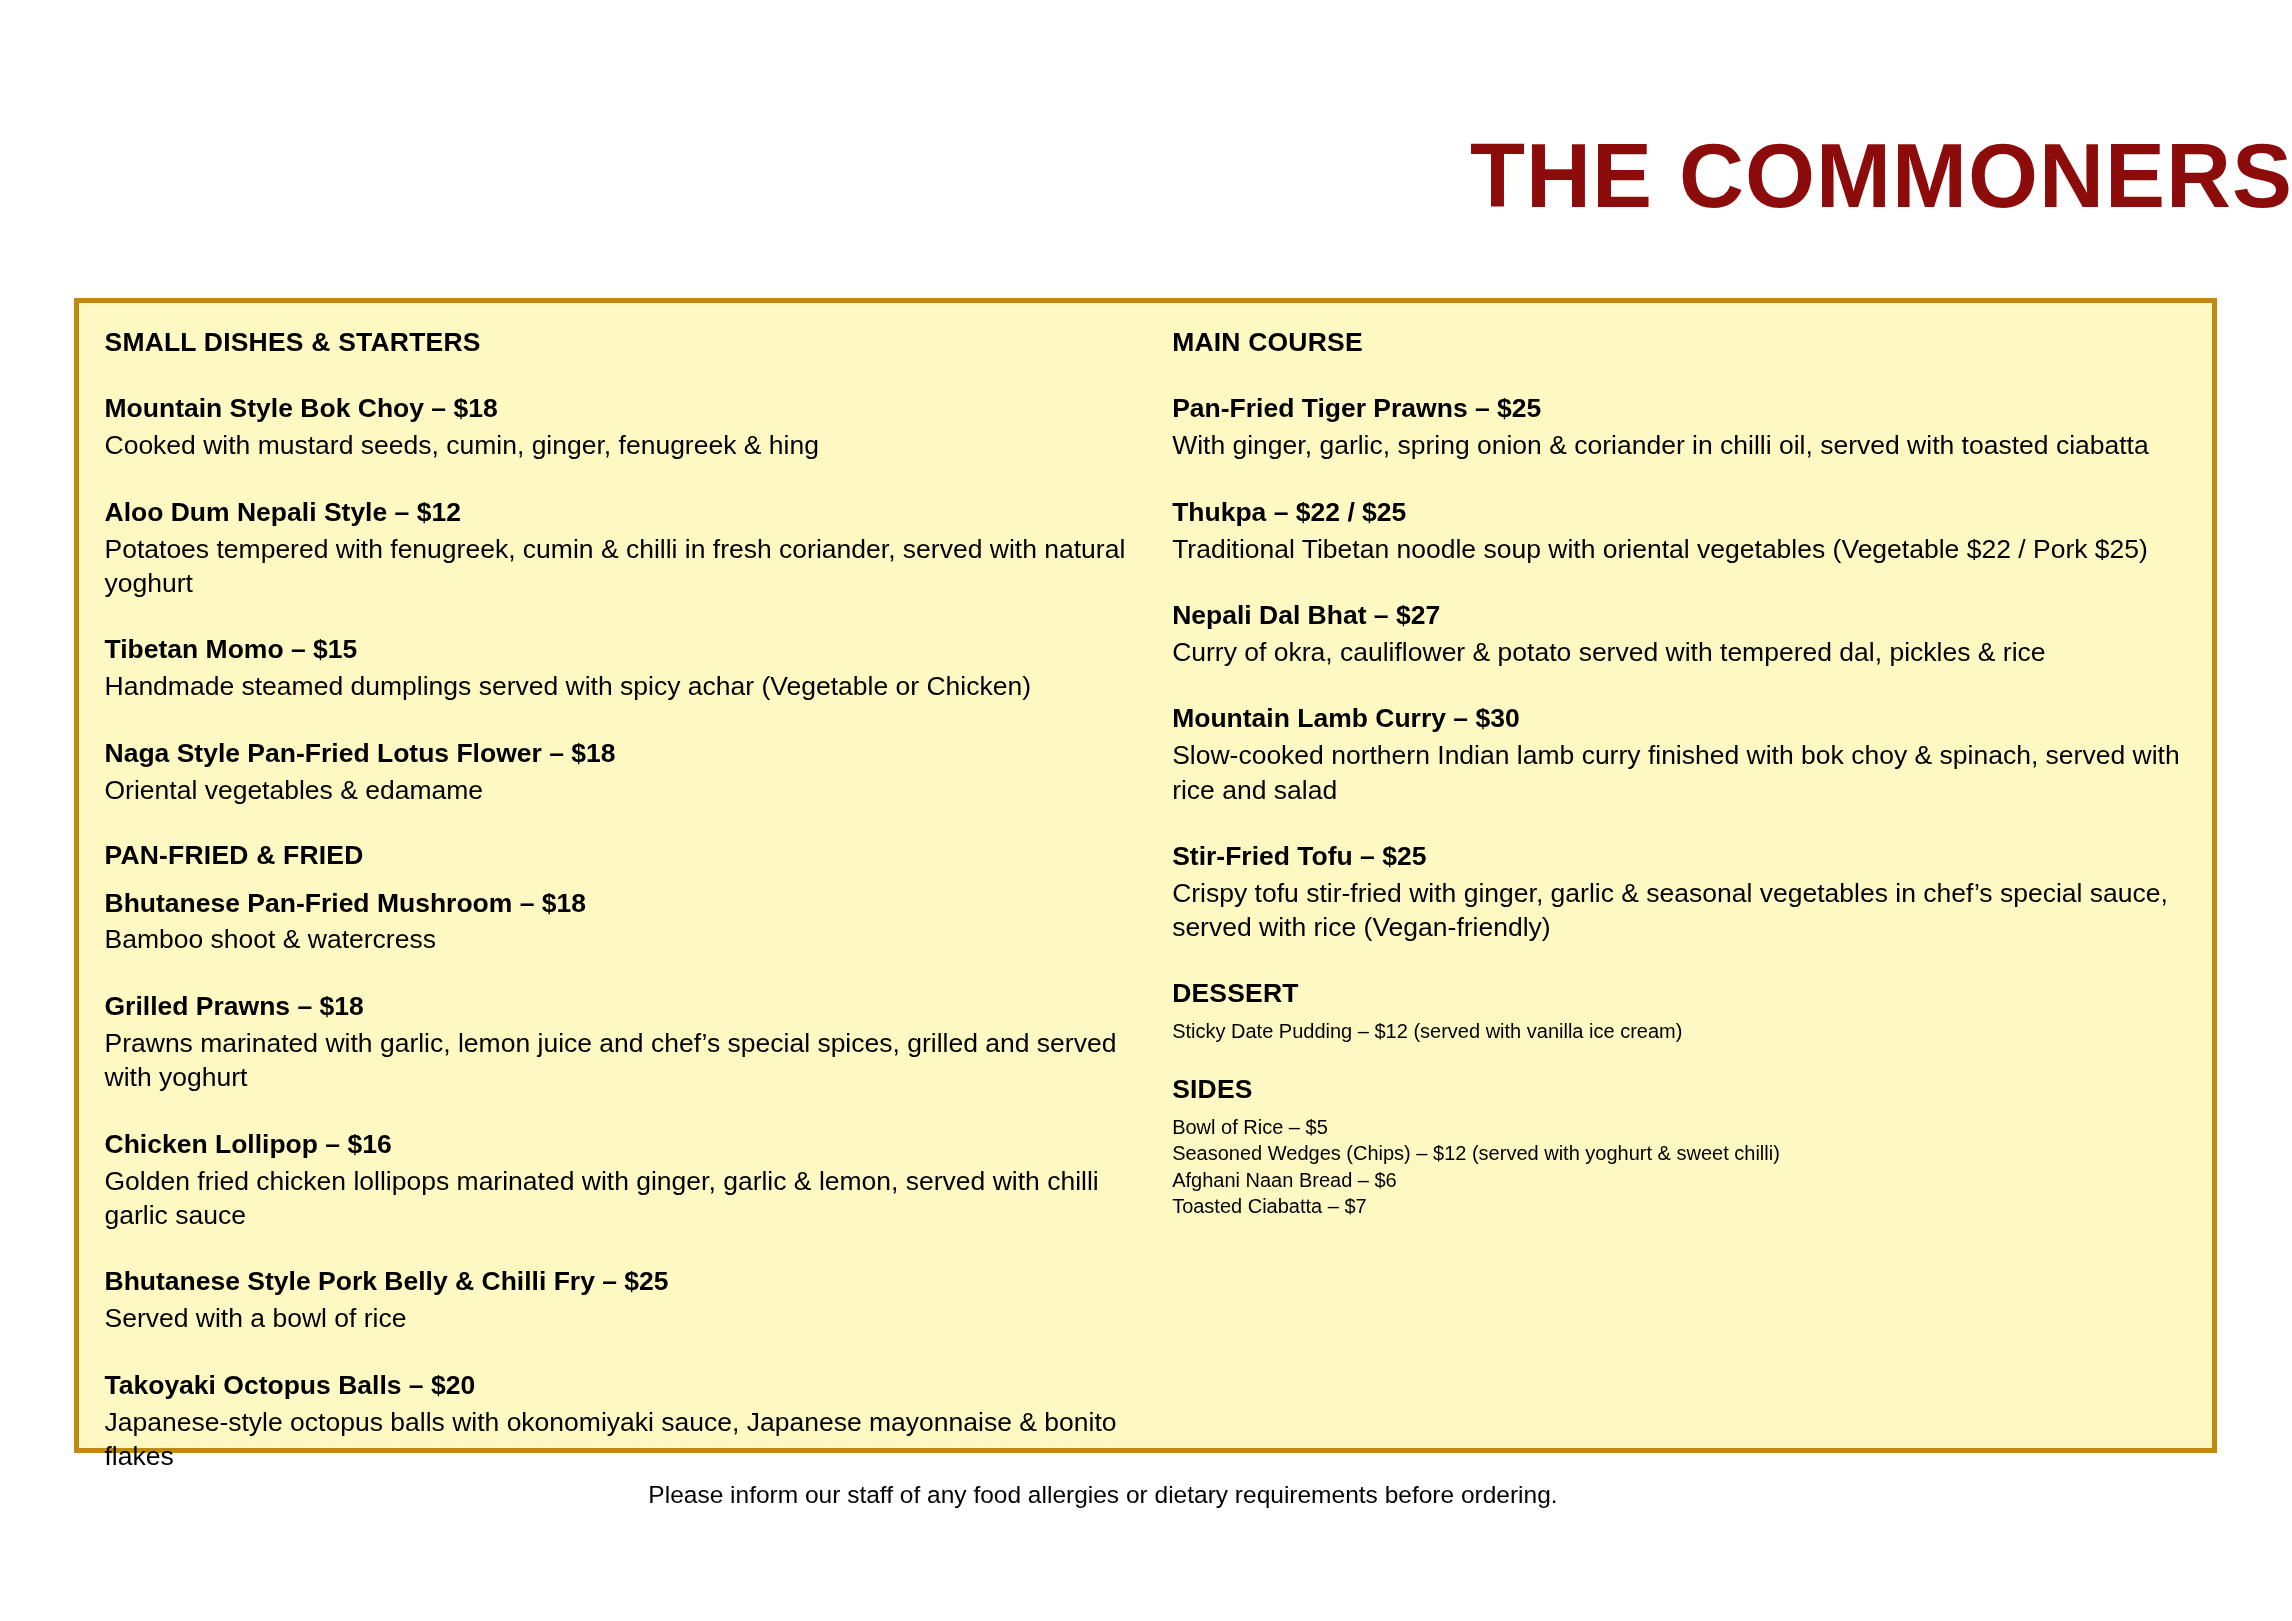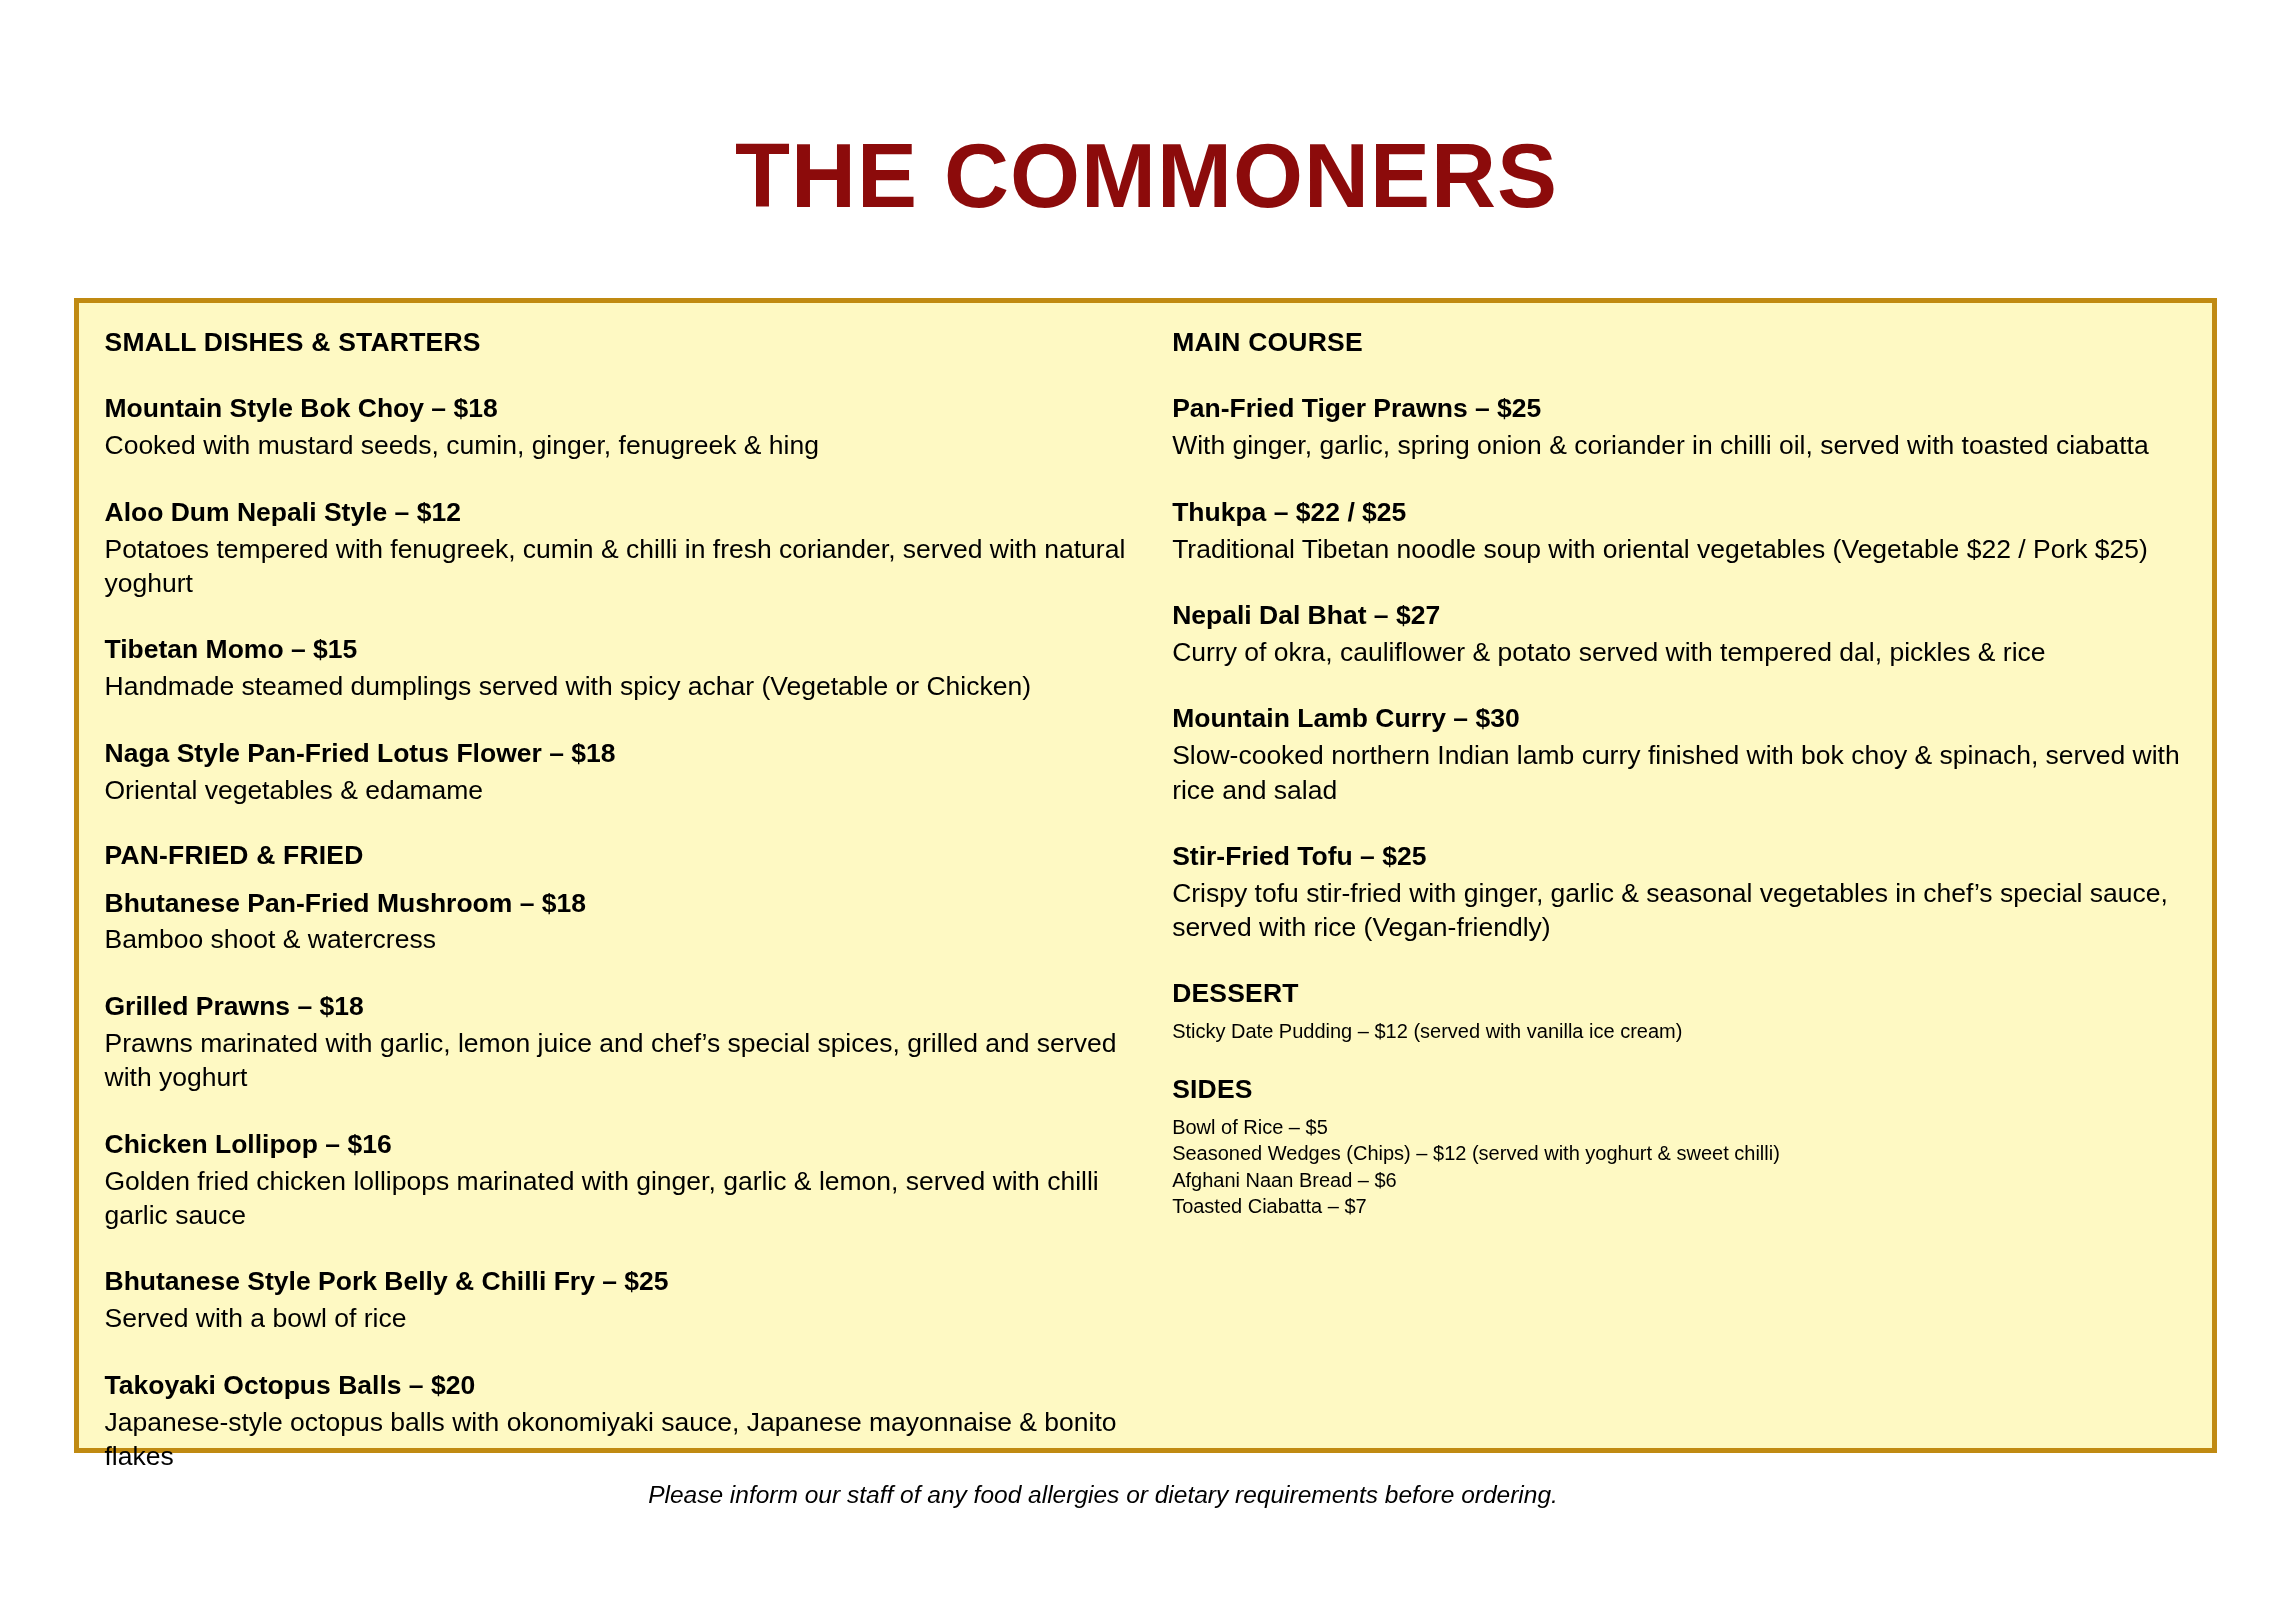--- a/index.html
+++ b/index.html
@@ -18,21 +18,21 @@
   .page {
     position: relative;
     width: 2293px;
     height: 1621px;
     background: #ffffff;
     box-sizing: border-box;
   }
 
   
   .title {
-    text-align: center;
+    text-align: right;
     font-size: 90px;
     font-weight: bold;
     letter-spacing: 1px;
     color: #8C0B0B;
     padding-top: 71px;
     line-height: 1.0;
     font-family: "Liberation Sans", sans-serif;
   }
 
   
@@ -116,21 +116,20 @@
   
   .footer {
     position: absolute;
     left: 0;
     top: 1419px;
     width: 2206px;
     text-align: center;
     font-size: 24.5px;
     line-height: 1.3;
     color: #000000;
-    font-style: italic;
   }
 </style>
 </head>
 <body>
 
 <div class="page">
 
   <h1 class="title">THE COMMONERS</h1>
 
   <div class="panel">

